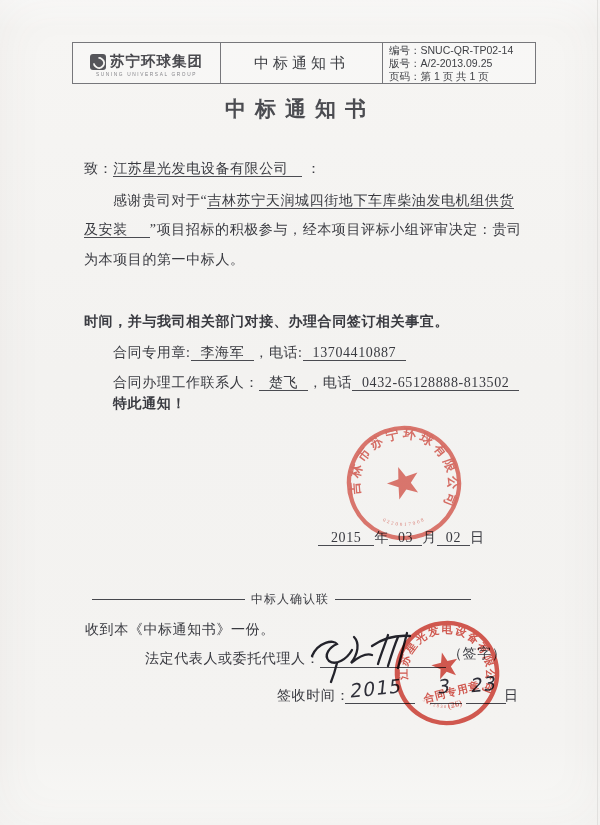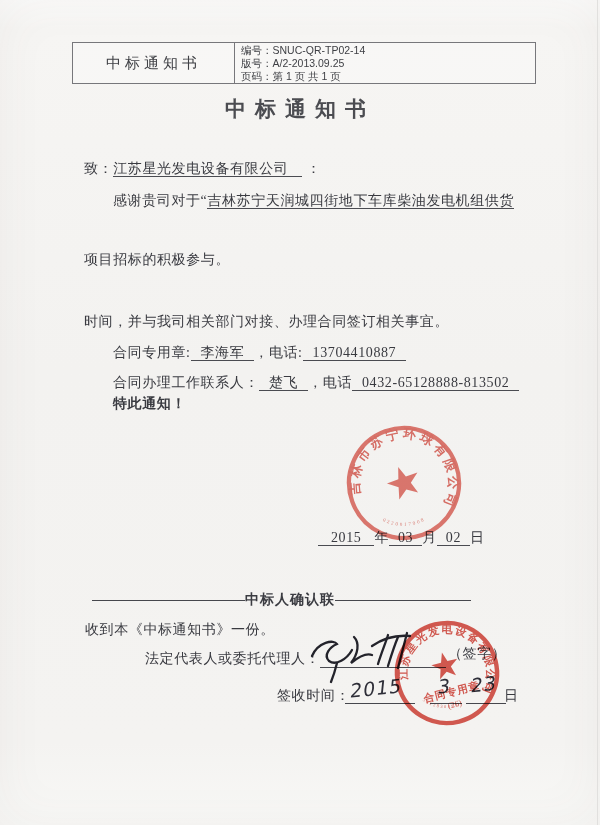--- a/index.html
+++ b/index.html
@@ -33,54 +33,64 @@
   .doc-title{position:absolute;left:0;top:95px;width:100%;text-align:center;
              font-size:21px;font-weight:bold;letter-spacing:9px;color:#4b4c51;}
   
   .line{font-size:14px;letter-spacing:.6px;color:#393a40;}
   .u{border-bottom:1px solid #4a4b51;}
   .pad{padding:0 10px;}
   .blank{display:inline-block;height:14px;border-bottom:1px solid #4a4b51;vertical-align:bottom;}
   
   .divider{position:absolute;left:92px;top:591px;display:flex;align-items:center;}
   .divider .seg{height:0;border-top:1.2px solid #46474d;}
-  .divider .t{font-size:14px;font-weight:bold;letter-spacing:1px;color:#3b3c42;margin:0 0;}
+  .divider .t{font-size:12px;font-weight:normal;letter-spacing:1px;color:#3b3c42;margin:0 6px;}
   
   .stamp{position:absolute;mix-blend-mode:multiply;}
   .hw{position:absolute;font-family:"DejaVu Sans",sans-serif;color:#2e2e38;
       transform:rotate(-6deg) skewX(-12deg);font-size:19px;letter-spacing:1px;}
   .hw-u{position:absolute;height:0;border-bottom:1.2px solid #46474d;}
   .ink{position:absolute;}
 </style>
 </head>
 <body>
 
 <div class="paper">
 
   <div class="hdr">
+    <div class="cell c1">
+      <div class="logo-row">
+        <span class="logo-mark"></span>
+        <span class="logo-cn">苏宁环球集团</span>
+      </div>
+      <div class="logo-en">SUNING UNIVERSAL GROUP</div>
+    </div>
     <div class="cell c2">中标通知书</div>
     <div class="cell c3">
       <div><span>编号：</span><span>SNUC-QR-TP02-14</span></div>
       <div><span>版号：</span><span>A/2-2013.09.25</span></div>
       <div><span>页码：</span><span>第 1 页  共 1 页</span></div>
     </div>
   </div>
 
   <div class="doc-title">中标通知书</div>
 
   <div class="abs line" style="left:84px;top:160px;">
     <span>致：</span><span class="u" style="padding-right:14px;">江苏星光发电设备有限公司</span><span style="margin-left:4px;">：</span>
   </div>
 
   <div class="abs line" style="left:113px;top:192px;">
     <span>感谢贵司对于“</span><span class="u">吉林苏宁天润城四街地下车库柴油发电机组供货</span>
   </div>
-  <div class="abs line" style="left:84px;top:251px;">项目招标的积极参与。</div>
+  <div class="abs line" style="left:84px;top:221px;">
+    <span class="u" style="padding-right:22px;">及安装</span><span>”项目招标的积极参与，经本项目评标小组评审决定：贵司</span>
+  </div>
+  <div class="abs line" style="left:84px;top:251px;">为本项目的第一中标人。</div>
 
-  <div class="abs line" style="left:84px;top:313px;">时间，并与我司相关部门对接、办理合同签订相关事宜。</div>
+  <div class="abs line" style="left:84px;top:313px;font-weight:bold;">时间，并与我司相关部门对接、办理合同签订相关事宜。</div>
 
   <div class="abs line" style="left:113px;top:344px;">
     <span>合同专用章:</span><span class="u pad">李海军</span><span>，电话:</span><span class="u pad">13704410887</span>
   </div>
   <div class="abs line" style="left:113px;top:374px;">
     <span>合同办理工作联系人：</span><span class="u pad">楚飞</span><span>，电话</span><span class="u pad">0432-65128888-813502</span>
   </div>
   <div class="abs line" style="left:113px;top:395px;font-weight:bold;">特此通知！</div>
 
   <div class="abs line" style="left:318px;top:529px;">

